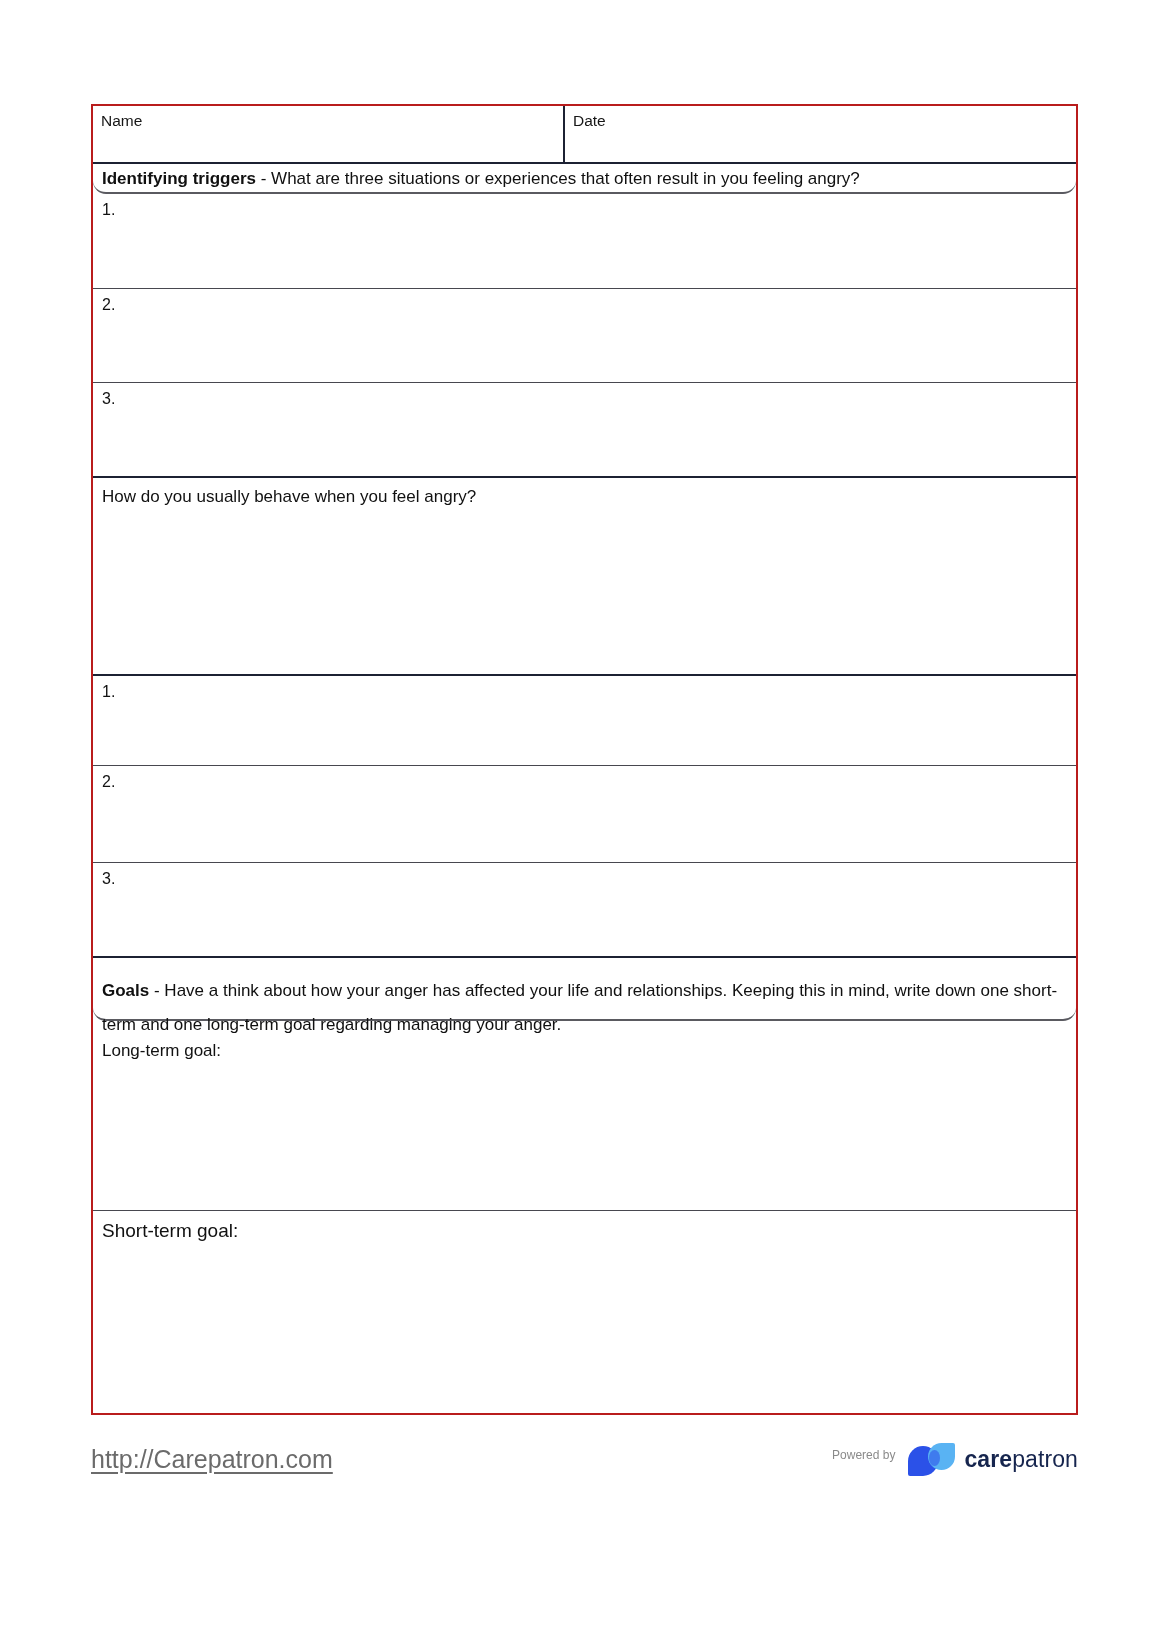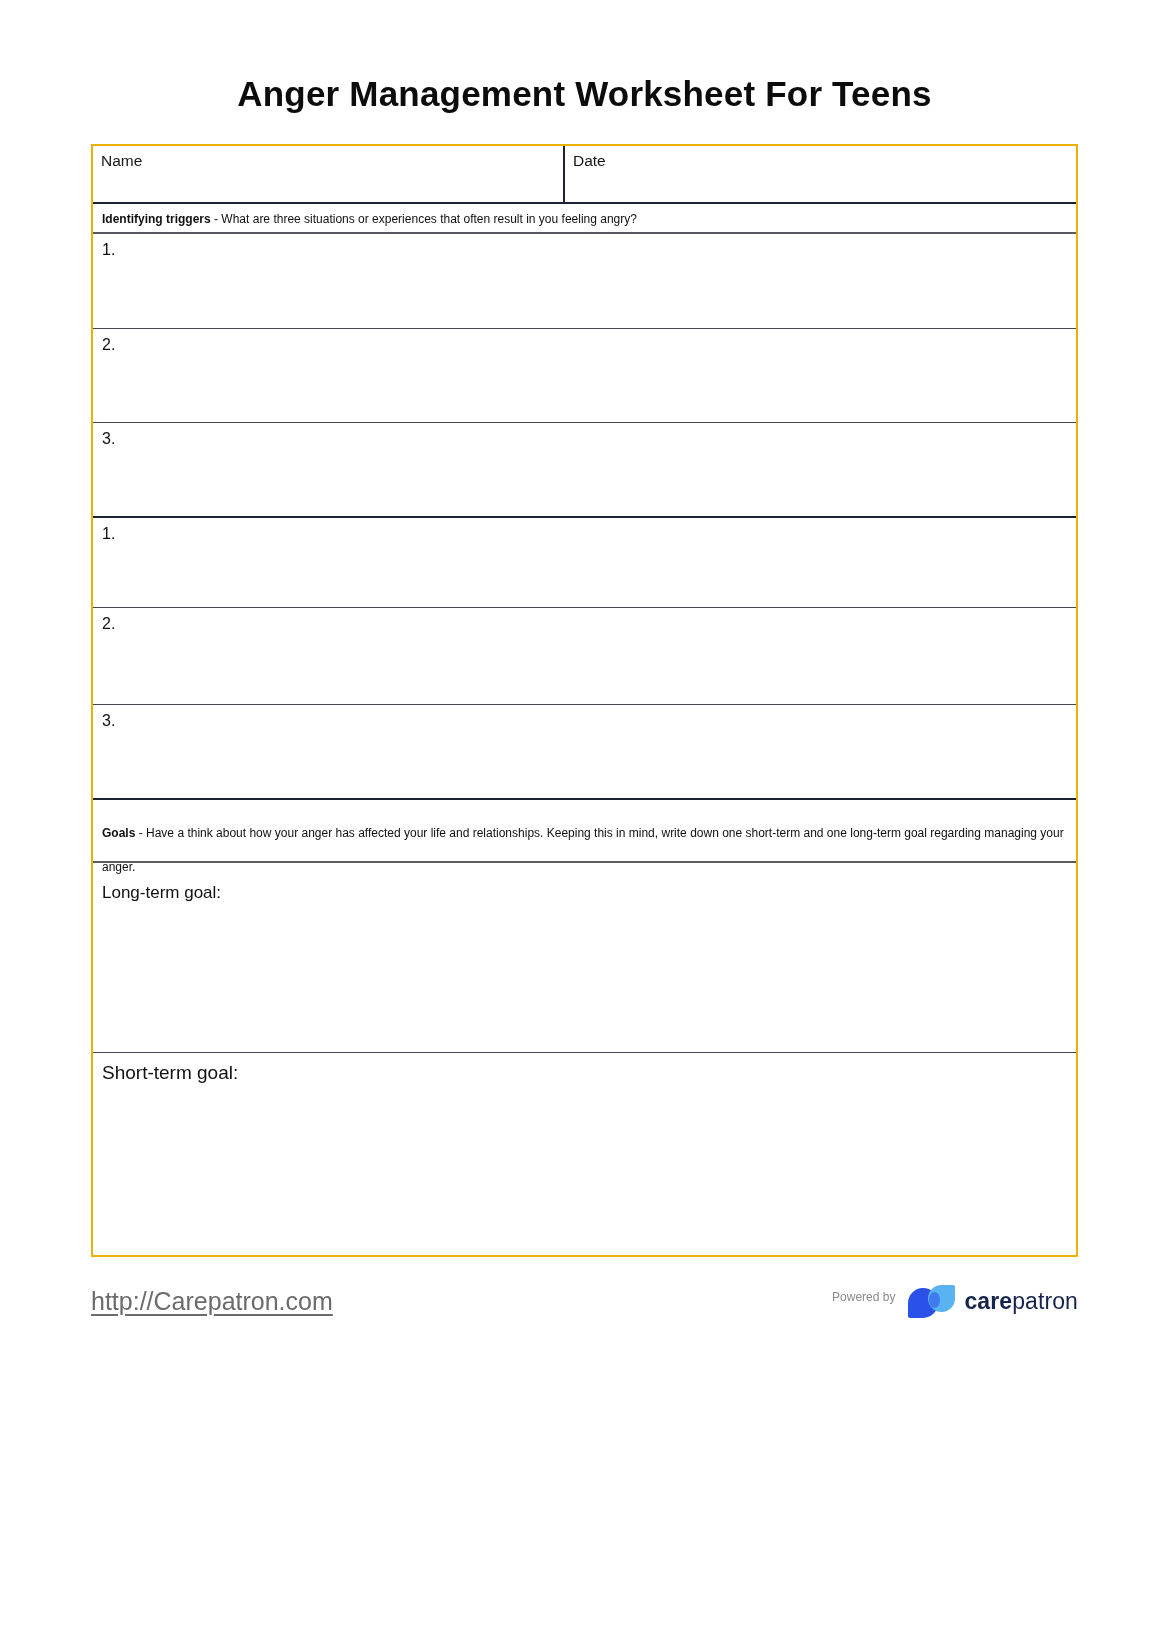--- a/index.html
+++ b/index.html
@@ -22,39 +22,40 @@
     font-weight: bold;
     letter-spacing: 0.2px;
     color: #0c0c0c;
     line-height: 40px;
   }
 
   .sheet {
     margin-left: 91px;
     margin-top: 30px;
     width: 987px;
-    border: 2px solid #eab308;
+    border: 2px solid #b91c1c;
     background: #ffffff;
   }
 
   .row { width: 100%; position: relative; }
 
   
   .row.id-row { height: 58px; display: flex; border-bottom: 2px solid #1c2133; }
   .cell { padding: 6px 8px; font-size: 15.5px; color: #161616; }
   .cell.name-cell { width: 472px; border-right: 2px solid #1c2133; }
   .cell.date-cell { flex: 1; }
 
   
   .row.section-header {
     padding: 4px 9px 3px 9px;
-    font-size: 12px;
+    font-size: 17px;
     line-height: 22px;
     border-bottom: 2px solid #5a5a60;
     color: #101010;
+    border-radius: 13px;
   }
   .row.section-header b { font-weight: bold; }
   .row.trig-header { height: 30px; }
   .row.cope-header { height: 30px; }
   .row.goals-header { height: 63px; line-height: 34px; padding-top: 16px; }
 
   
   .row.answer { padding: 7px 9px; font-size: 16px; border-bottom: 1px solid #47474f; }
   .row.t1 { height: 95px; }
   .row.t2 { height: 94px; }
@@ -109,21 +110,20 @@
     border-radius: 50%;
   }
   .wordmark { font-size: 23px; color: #16254e; letter-spacing: 0.1px; }
   .wordmark .bold { font-weight: bold; }
 </style>
 </head>
 <body>
 
 <div class="page">
 
-  <h1 class="doc-title">Anger Management Worksheet For Teens</h1>
 
   <div class="sheet">
 
     <div class="row id-row">
       <div class="cell name-cell">
         <span>Name</span>
       </div>
       <div class="cell date-cell">
         <span>Date</span>
       </div>
@@ -136,20 +136,23 @@
     <div class="row answer t1">
       <span>1.</span>
     </div>
     <div class="row answer t2">
       <span>2.</span>
     </div>
     <div class="row answer t3">
       <span>3.</span>
     </div>
 
+    <div class="row answer behave">
+      <span>How do you usually behave when you feel angry?</span>
+    </div>
 
     <div class="row answer c1">
       <span>1.</span>
     </div>
     <div class="row answer c2">
       <span>2.</span>
     </div>
     <div class="row answer c3">
       <span>3.</span>
     </div>

